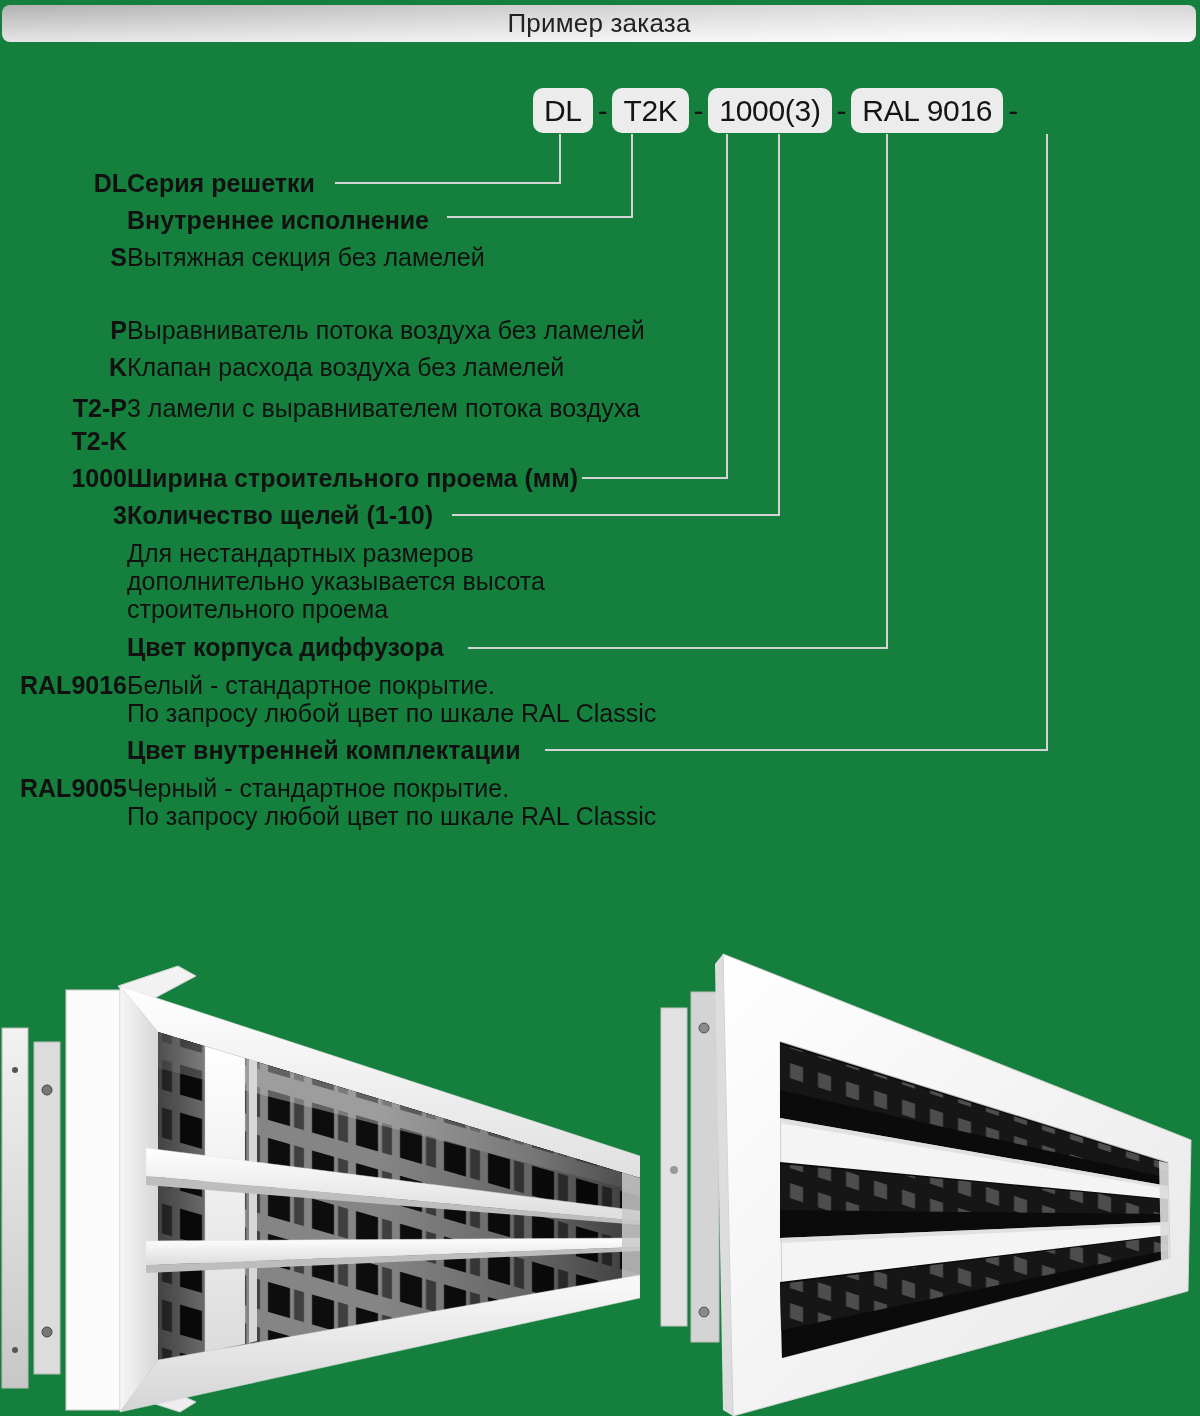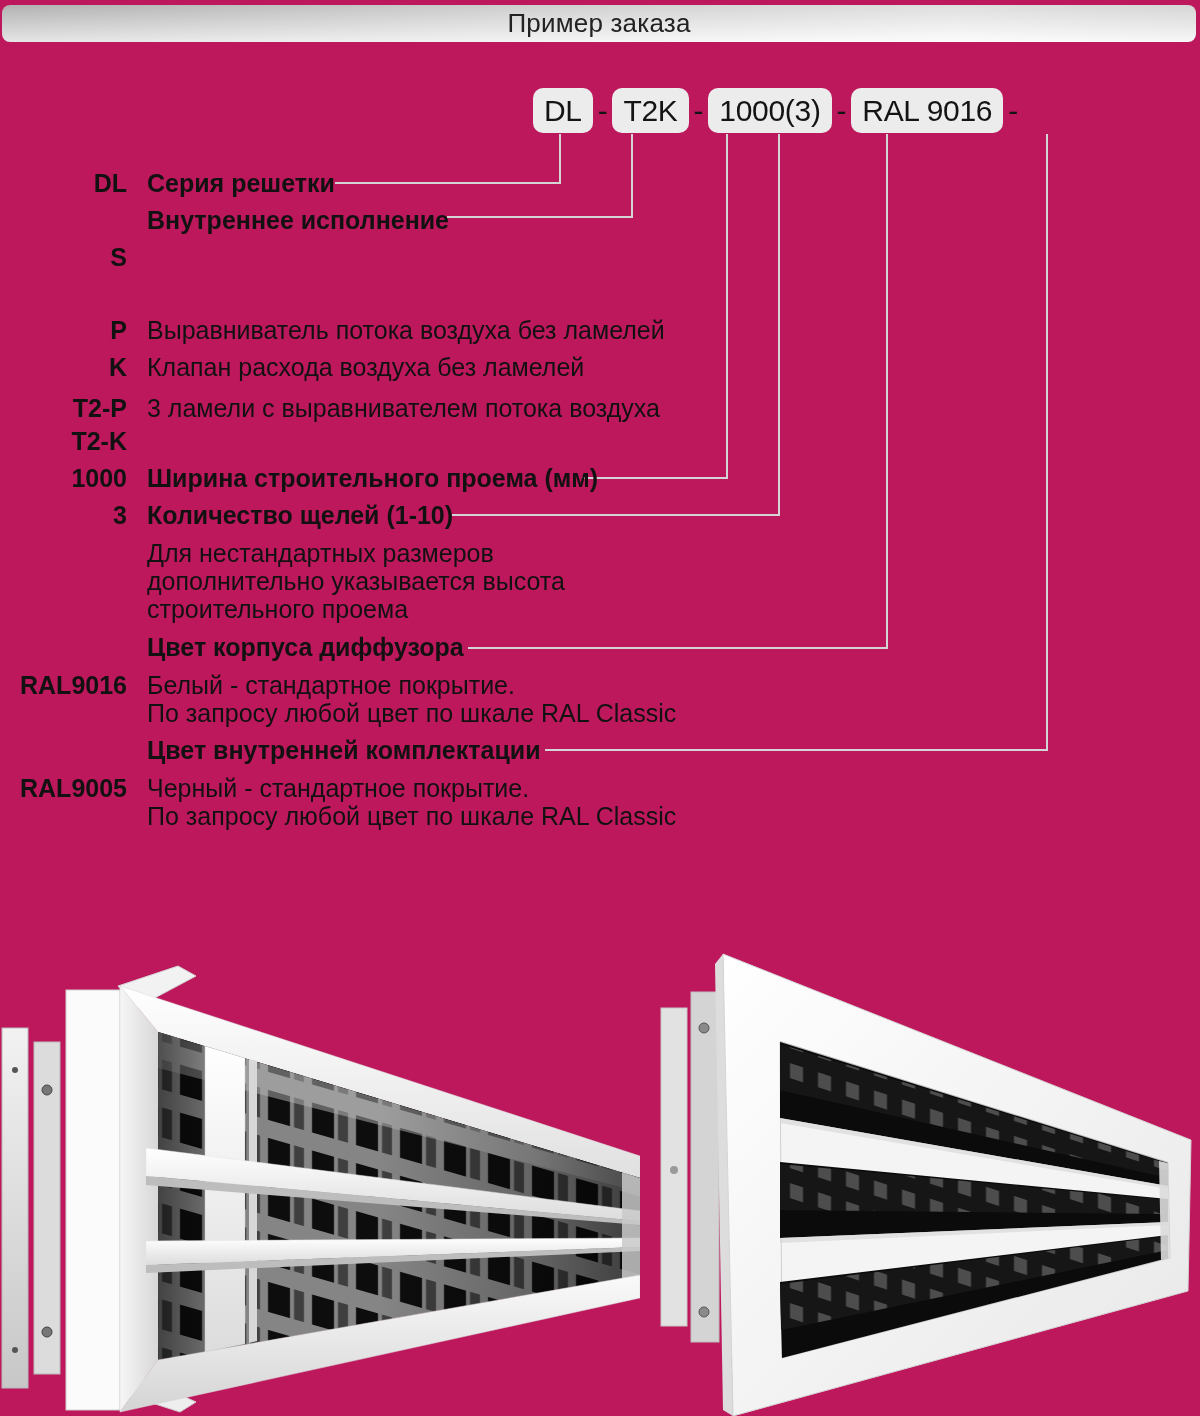--- a/index.html
+++ b/index.html
@@ -1,18 +1,18 @@
 <!DOCTYPE html>
 <html><head>
 <meta charset="utf-8">
 <style>
   html,body{margin:0;padding:0;background:#fff;}
   #canvas{
     position:relative;width:1200px;height:1416px;margin:0 auto;
-    background:#be185d;overflow:hidden;
+    background:#15803d;overflow:hidden;
     font-family:"Liberation Sans","DejaVu Sans",sans-serif;
     color:#111;
   }
   
   .header-bar{
     position:absolute;left:2px;top:5px;width:1194px;height:37px;
     border-radius:8px;
     background:
       linear-gradient(180deg, rgba(0,0,0,0.10) 0%, rgba(255,255,255,0.55) 100%),
       linear-gradient(90deg,#c6c6c6 0%,#e6e6e6 45%,#f8f8f8 80%,#ededed 100%);
@@ -26,21 +26,21 @@
     white-space:nowrap;letter-spacing:-0.3px;
   }
   .code-box{
     background:#ececec;border-radius:10px;height:45px;
     display:flex;align-items:center;padding:0 11px;
   }
   .code-dash{margin:0 5px;}
   
   .lrow{position:absolute;left:0;width:720px;display:flex;font-size:25px;line-height:30px;}
   .lrow .lcode{width:127px;flex:none;text-align:right;font-weight:700;}
-  .lrow .llabel{margin-left:20px;white-space:pre-line;}
+  .lrow .llabel{margin-left:0;white-space:pre-line;}
   .lrow.ml{line-height:28px;}
   .lrow .b{font-weight:700;}
   .connector-svg{position:absolute;left:0;top:0;pointer-events:none;}
   .img-wrap{position:absolute;}
   svg{display:block;}
 </style>
 </head>
 <body>
 
 <div id="canvas">
@@ -74,20 +74,21 @@
   <div class="lrow" style="top:168px">
     <span class="lcode">DL</span>
     <span class="llabel b">Серия решетки</span>
   </div>
   <div class="lrow" style="top:205px">
     <span class="lcode"></span>
     <span class="llabel b">Внутреннее исполнение</span>
   </div>
   <div class="lrow" style="top:242px">
     <span class="lcode">S</span>
+    <span class="llabel">Вытяжная секция без ламелей</span>
   </div>
   <div class="lrow" style="top:315px">
     <span class="lcode">P</span>
     <span class="llabel">Выравниватель потока воздуха без ламелей</span>
   </div>
   <div class="lrow" style="top:352px">
     <span class="lcode">K</span>
     <span class="llabel">Клапан расхода воздуха без ламелей</span>
   </div>
   <div class="lrow" style="top:393px">

